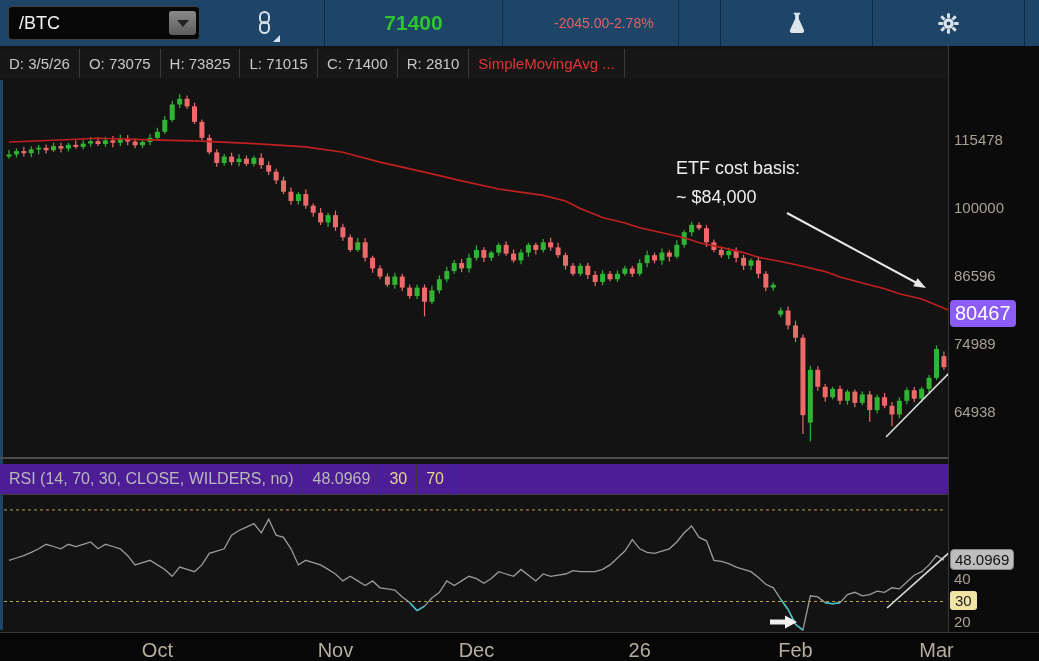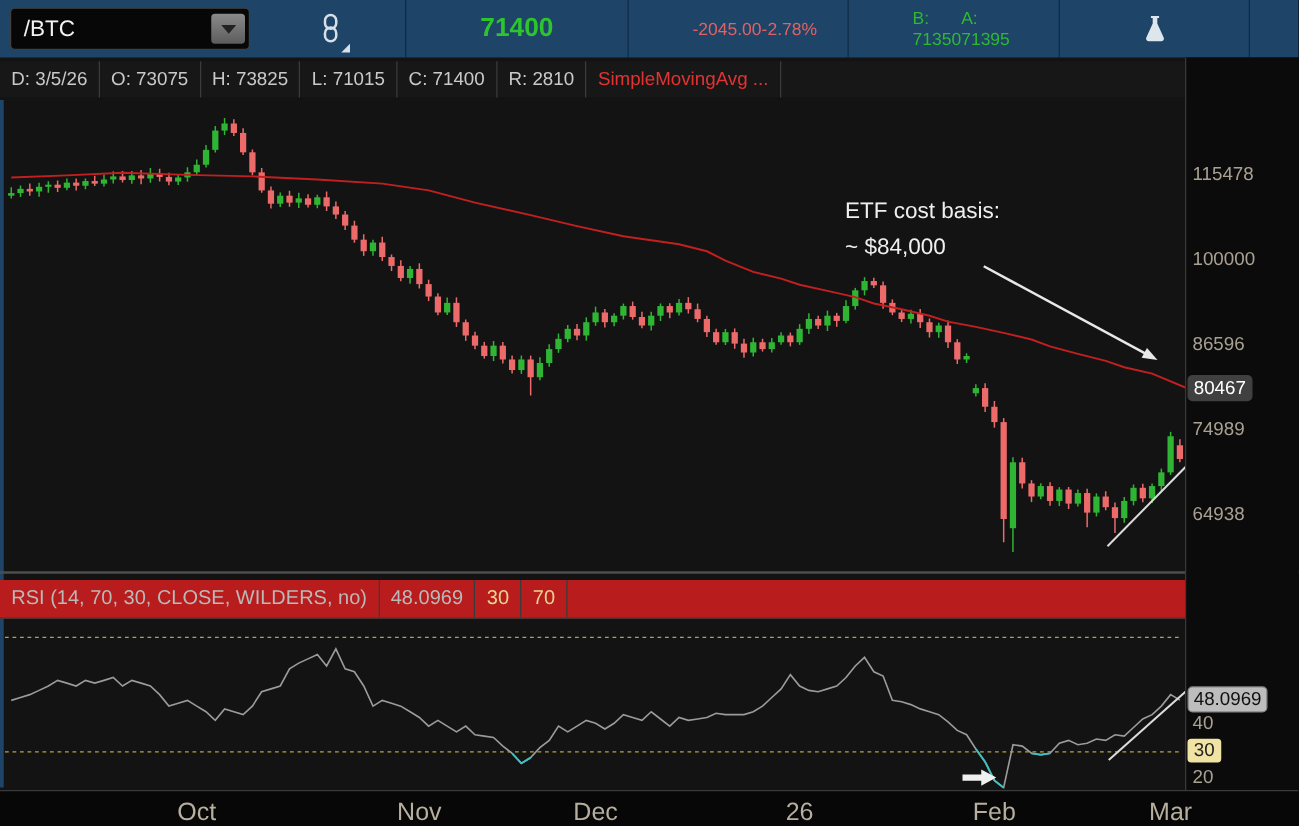--- a/index.html
+++ b/index.html
@@ -33,29 +33,29 @@
                 display:flex;align-items:stretch;}
   .hcell{display:flex;align-items:center;padding:0 9px;border-right:1px solid #3b3b3b;
          color:#c9c9c9;font-size:15px;white-space:nowrap;}
   .hcell.title{color:#fff;font-weight:bold;}
   .hcell.study{color:#e23333;}
   
   #left-strip{position:absolute;left:0;top:80px;width:3px;height:550px;background:#1e4468;}
   #right-axis{position:absolute;left:948px;top:46px;width:91px;height:586px;background:#0b0b0b;
               border-left:1px solid #383838;}
   .axis-label{position:absolute;left:5px;color:#a8a092;font-size:15px;}
-  .badge-red{position:absolute;left:1px;background:#404040;color:#fff;font-size:15px;
+  .badge-red{position:absolute;left:1px;background:#8b5cf6;color:#fff;font-size:20px;
              padding:2px 5px;border-radius:4px;}
   .badge-gray{position:absolute;left:1px;background:#bdbdbd;border:1px solid #858585;color:#111;
               font-size:15px;padding:1px 4px;border-radius:4px;}
   .badge-yellow{position:absolute;left:1px;background:#f1e3a4;color:#222;font-size:15px;
                 padding:1px 5px;border-radius:3px;}
   #corner-icon{position:absolute;left:952px;top:50px;width:40px;height:30px;}
   #divider{position:absolute;left:0;top:457px;width:1039px;height:2px;background:#4d4d4d;}
-  #rsi-header{position:absolute;left:0;top:464px;width:948px;height:30px;background:#b91c1c;
+  #rsi-header{position:absolute;left:0;top:464px;width:948px;height:30px;background:#4c1d95;
               border-bottom:1px solid #3b3b3b;display:flex;align-items:stretch;}
   .rcell{display:flex;align-items:center;padding:0 9px;border-right:1px solid #3b3b3b;
          color:#b9b9b9;font-size:16px;white-space:nowrap;}
   .rcell.yellow{color:#e8d491;}
   #price-svg{position:absolute;left:0;top:80px;}
   #rsi-svg{position:absolute;left:0;top:500px;}
   
   .anno{position:absolute;color:#efefef;font-size:18px;white-space:nowrap;}
   
   #time-axis{position:absolute;left:0;top:632px;width:1039px;height:29px;background:#070707;
@@ -82,24 +82,20 @@
       <div class="corner"></div>
     </div>
     <div class="vsep"></div>
     <div id="last-price">71400</div>
     <div class="vsep"></div>
     <div class="two-line" id="change-col">
       <div>-2045.00</div>
       <div>-2.78%</div>
     </div>
     <div class="vsep"></div>
-    <div class="two-line" id="ba-col">
-      <div>B: 71350</div>
-      <div>A: 71395</div>
-    </div>
     <div class="vsep"></div>
 
     <div class="tool-btn icon-btn">
       <svg width="26" height="26" viewBox="0 0 24 24">
         <path d="M9 2.5h6v1.6h-1.3v4l4.7 10.3a2 2 0 0 1-1.8 2.9H7.4a2 2 0 0 1-1.8-2.9l4.7-10.3v-4H9z" fill="#dde6ec"></path>
       </svg>
     </div>
     <div class="vsep"></div>
     <div class="tool-btn icon-btn">
       <svg width="27" height="27" viewBox="0 0 24 24">

